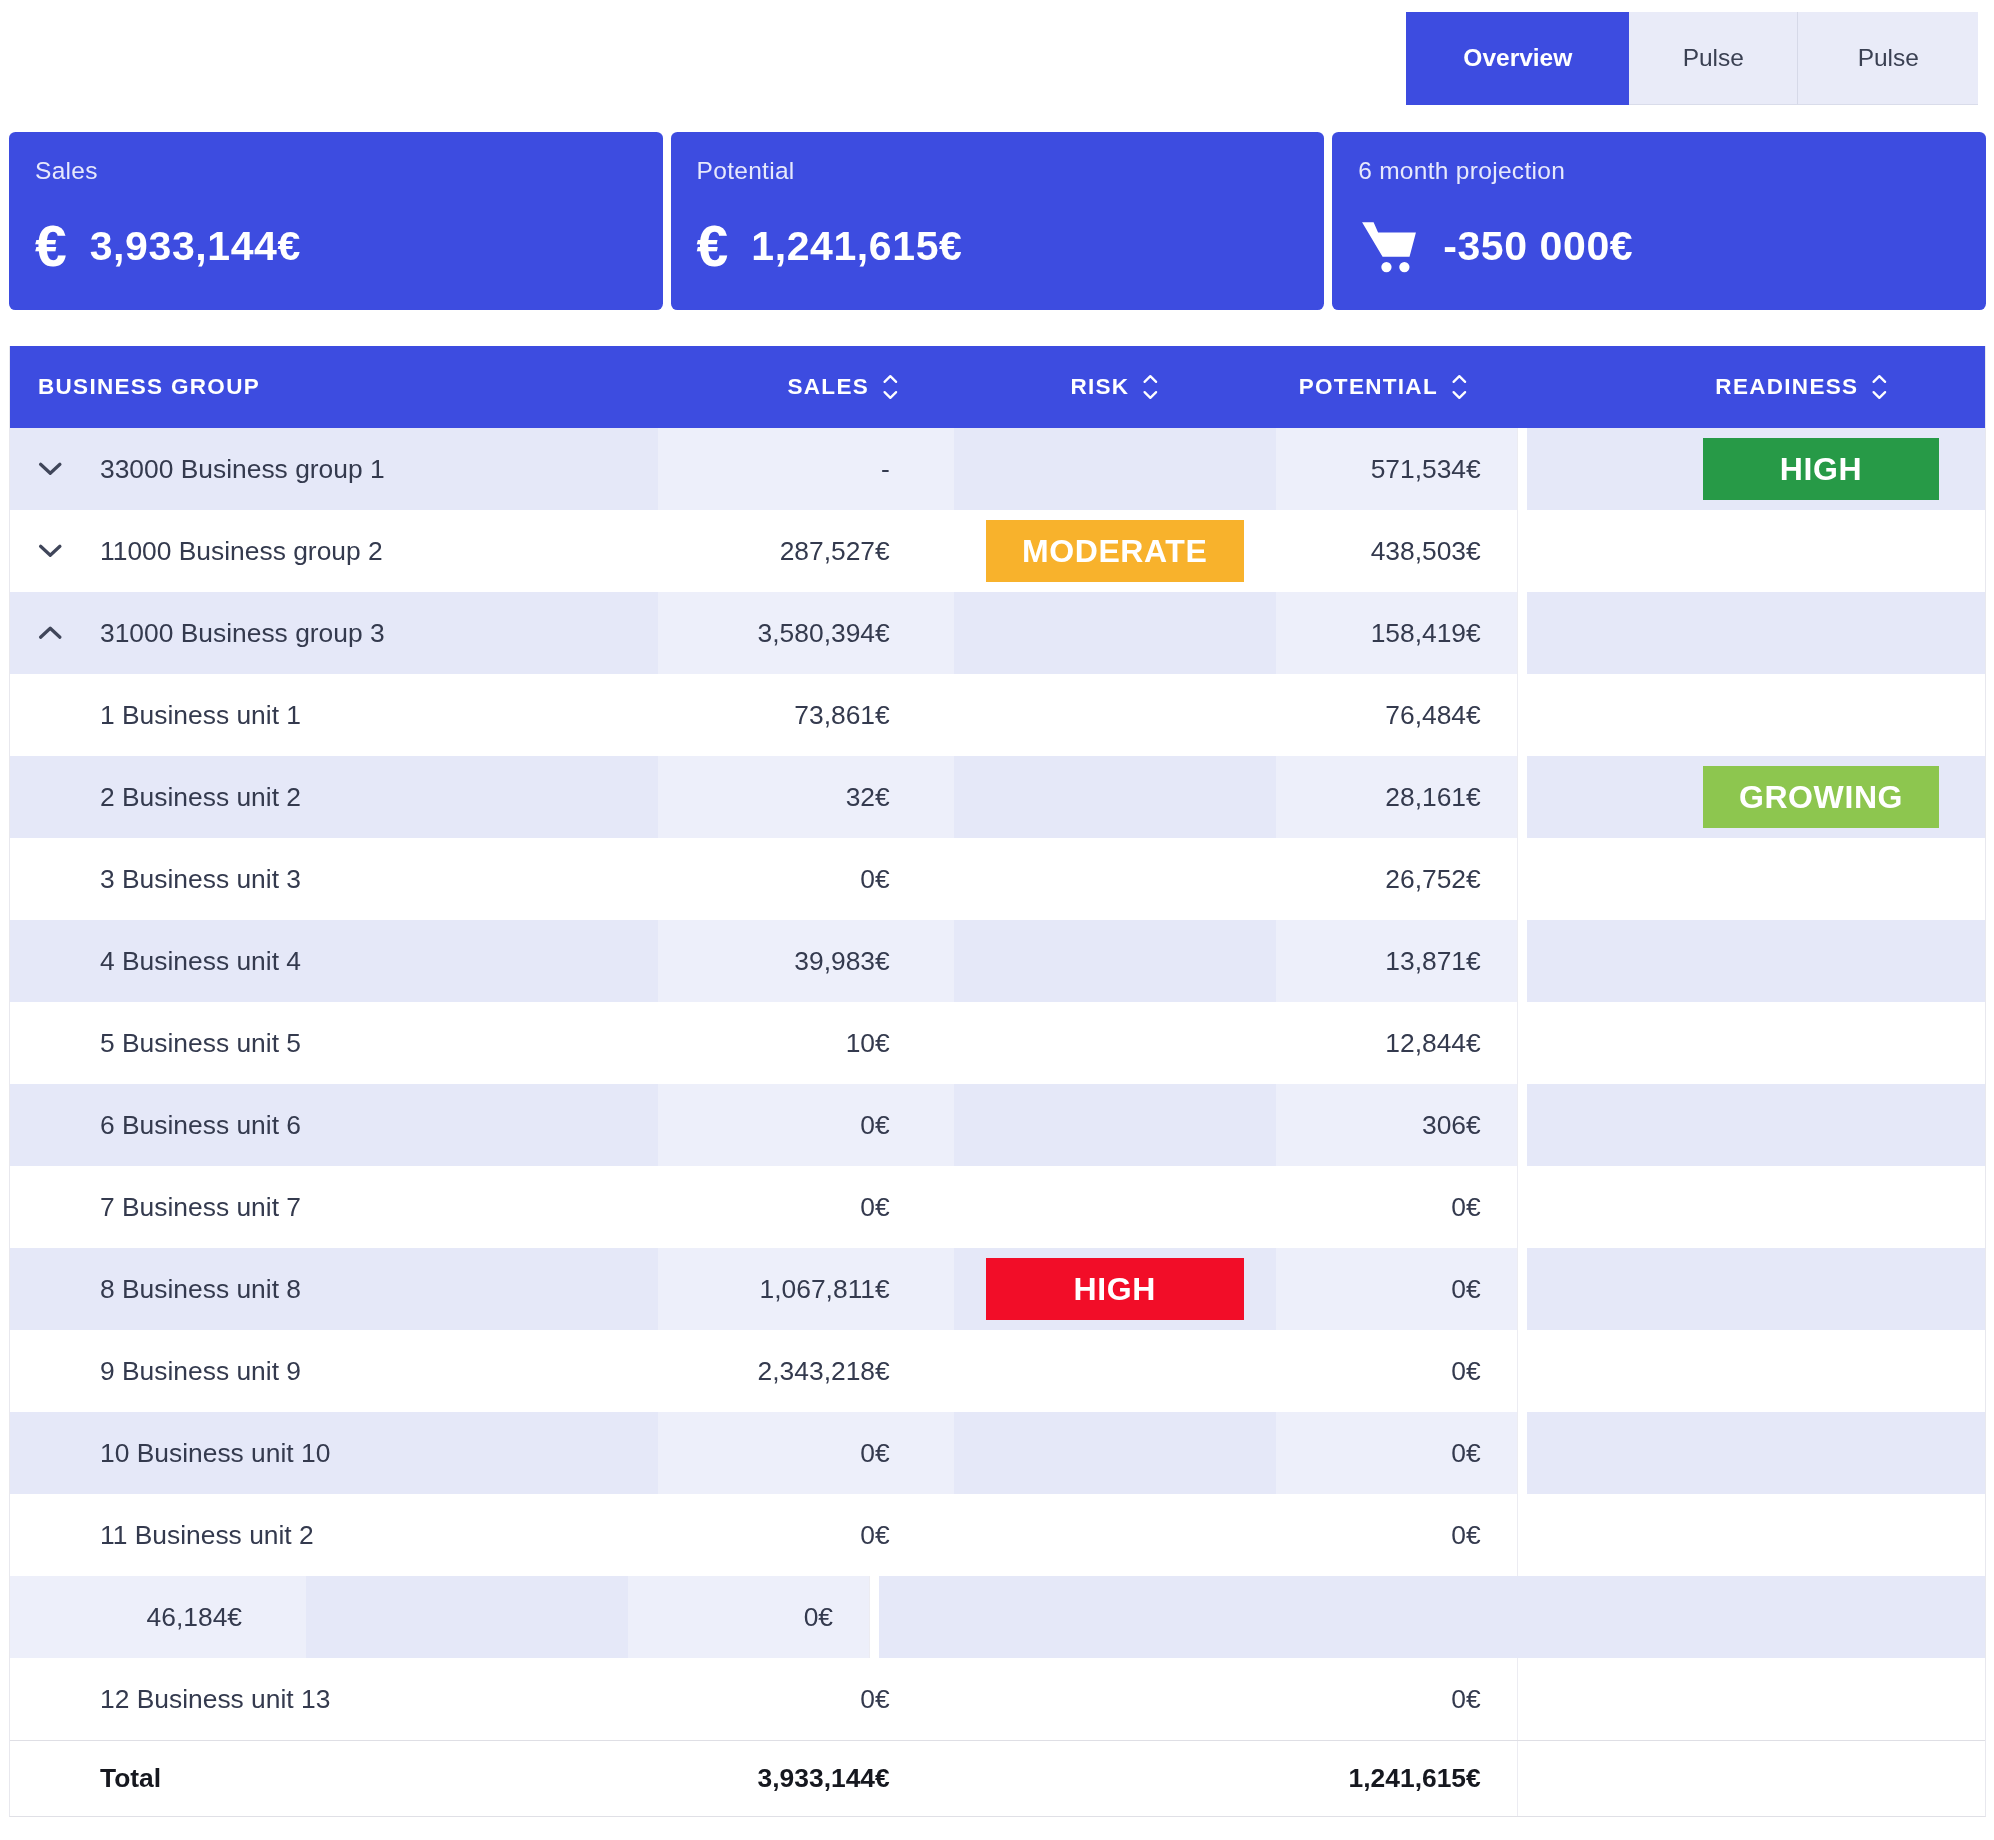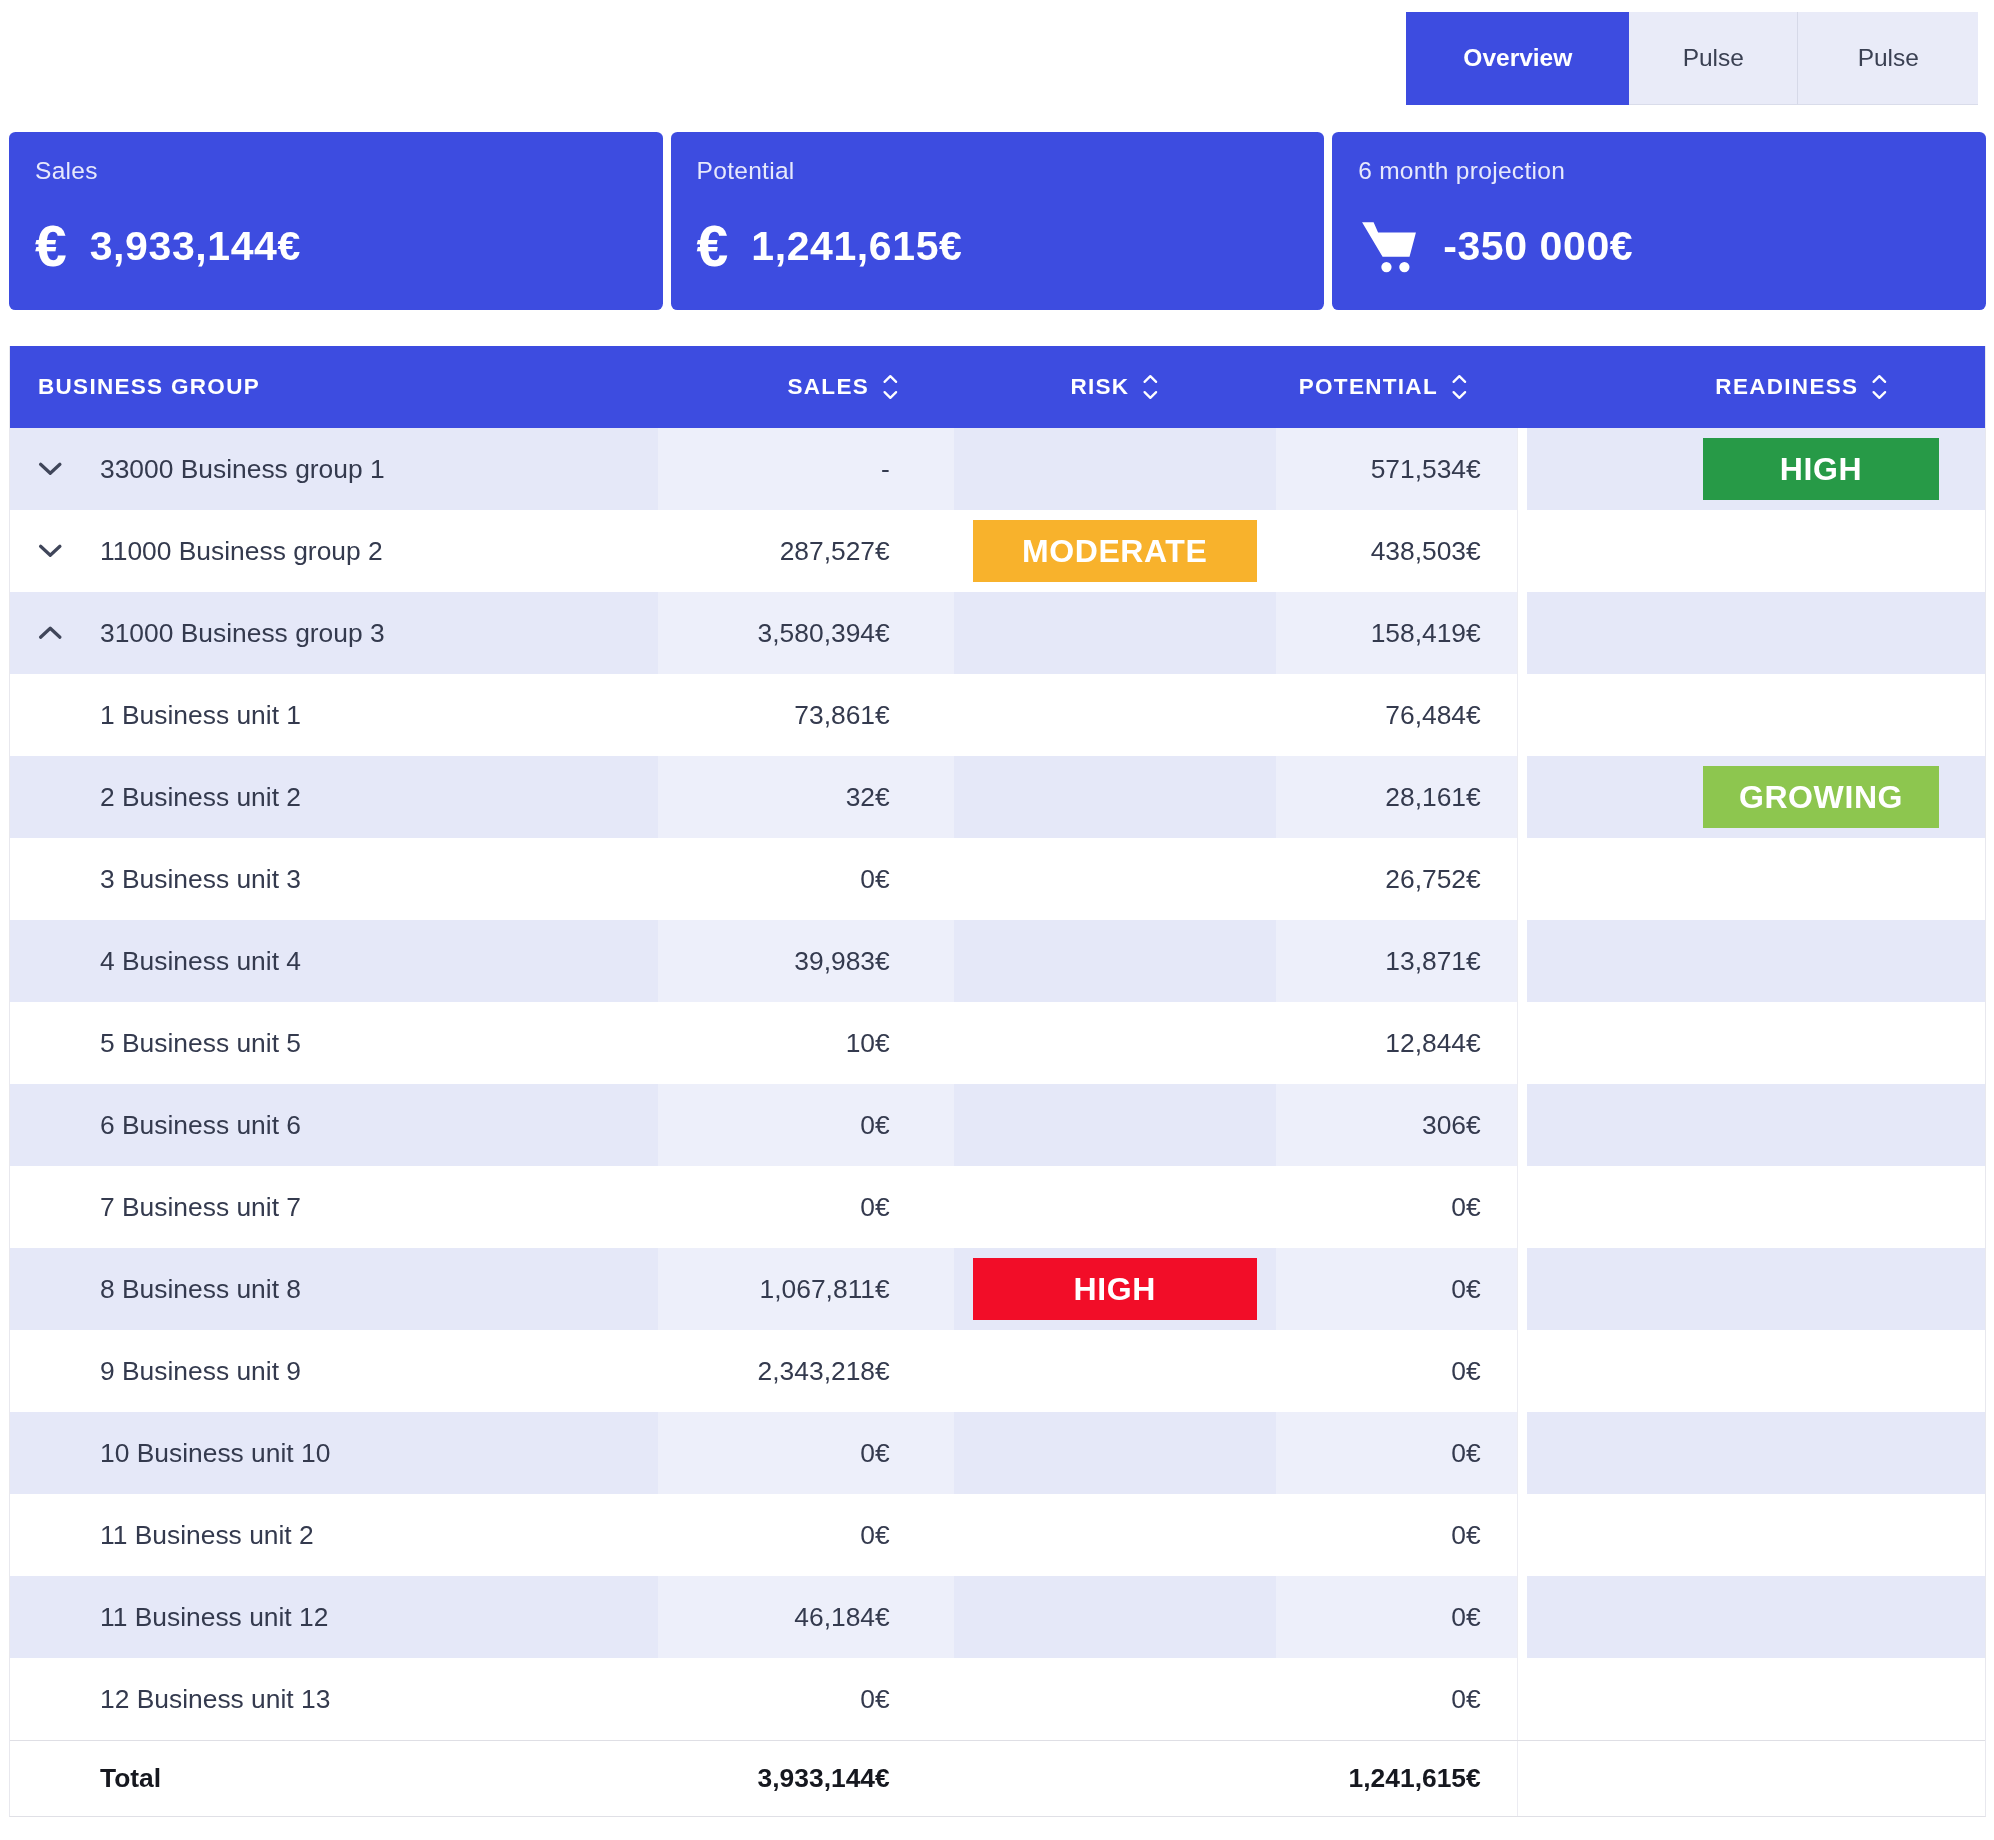--- a/index.html
+++ b/index.html
@@ -43,21 +43,21 @@
   .cell{display:flex;align-items:center;height:100%;box-sizing:border-box;}
   .c-name{flex:1;padding-left:28px;align-items:center;}
   .chevbox{width:62px;display:flex;align-items:center;}
   .c-sales{width:296px;justify-content:flex-end;padding-right:64px;}
   .c-risk{width:322px;justify-content:center;}
   .c-potential{width:241px;justify-content:flex-end;padding-right:36px;}
   .c-gap{width:10.3px;background:#fff;height:100%;border-left:1.3px solid #ECECF2;box-sizing:border-box;}
   .c-readiness{width:458px;justify-content:flex-end;padding-right:46px;}
   .badge{height:62px;display:flex;align-items:center;justify-content:center;color:#fff;
          font-weight:bold;font-size:32px;letter-spacing:0.6px;}
-  .badge-risk{width:284px;}
+  .badge-risk{width:258px;}
   .badge-readiness{width:236px;}
   .row.total{height:75px;border-top:1.3px solid #DFDFE5;font-weight:bold;color:#16181F;}
   .row.total .c-sales,.row.total .c-potential{font-weight:bold;}
 </style>
 </head>
 <body>
 
 <div class="page">
 
   <div class="tabbar">
@@ -364,24 +364,20 @@
             <span>0€</span>
           </div>
           <div class="cell c-risk"></div>
           <div class="cell c-potential tintable">
             <span>0€</span>
           </div>
           <div class="c-gap"></div>
           <div class="cell c-readiness"></div>
         </div>
         <div class="row lav">
-          <div class="cell c-name">
-            <span class="chevbox"></span>
-            <span>11 Business unit 12</span>
-          </div>
           <div class="cell c-sales tintable">
             <span>46,184€</span>
           </div>
           <div class="cell c-risk"></div>
           <div class="cell c-potential tintable">
             <span>0€</span>
           </div>
           <div class="c-gap"></div>
           <div class="cell c-readiness"></div>
         </div>

